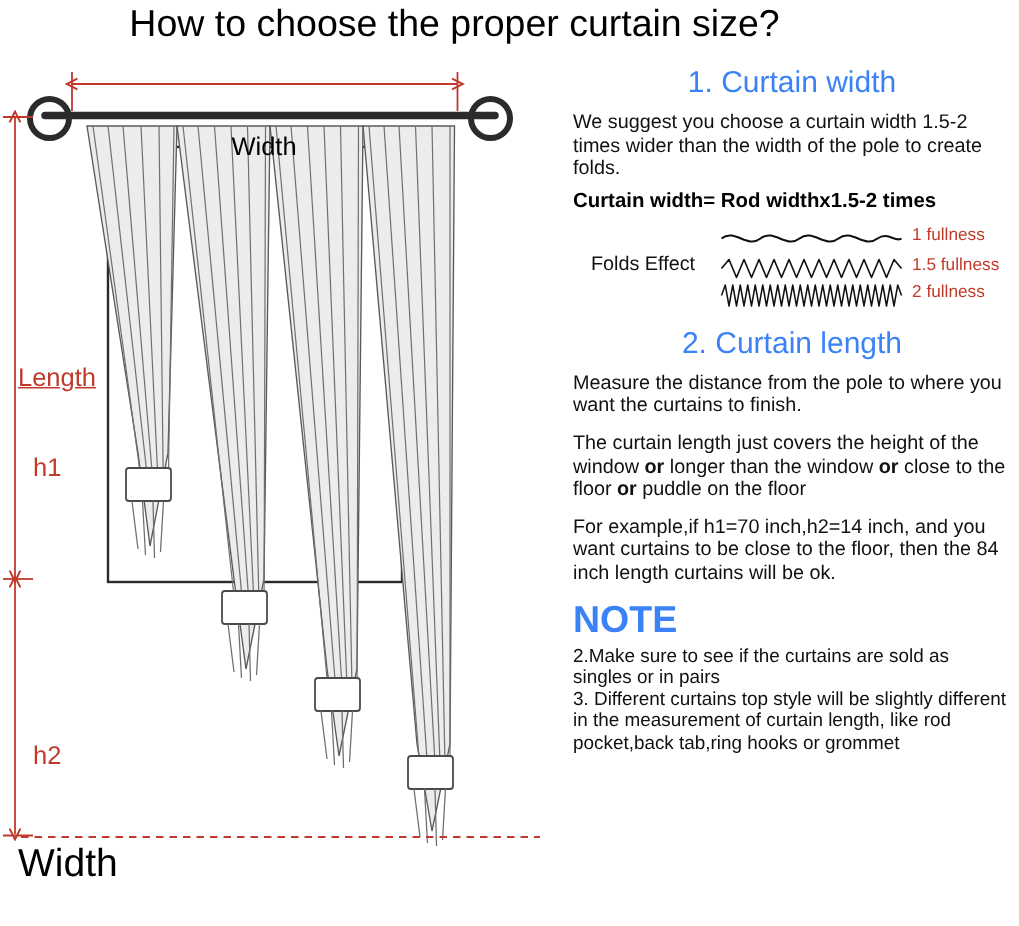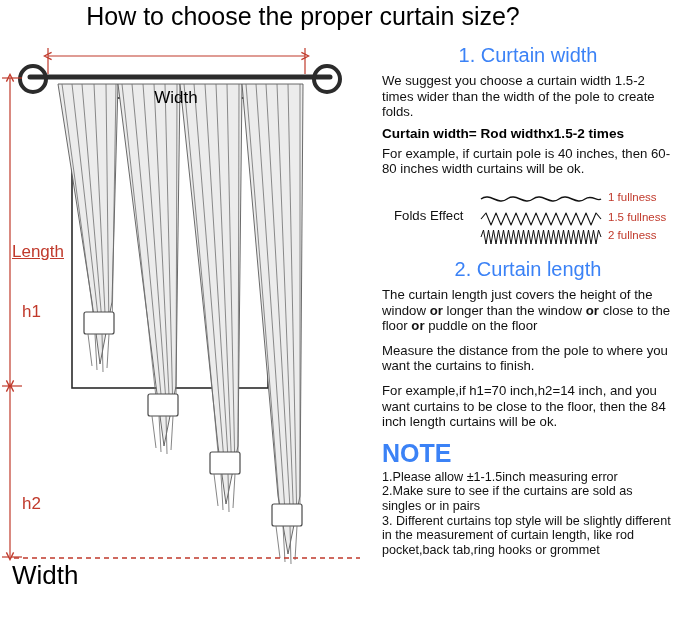--- a/index.html
+++ b/index.html
@@ -244,21 +244,20 @@
     <div class="dlabel red" id="lbl-h1">h1</div>
     <div class="dlabel red" id="lbl-h2">h2</div>
     <div class="dlabel" id="lbl-floor">Width</div>
   </div>
 
   <div id="right">
 
     <h2 class="sec">1. Curtain width</h2>
     <p class="body tight">We suggest you choose a curtain width 1.5-2 times wider than the width of the pole to create folds.</p>
     <p class="formula">Curtain width= Rod widthx1.5-2 times</p>
-    <p class="body">For example, if curtain pole is 40 inches, then 60-80 inches width curtains will be ok.</p>
 
     <div id="folds">
       <div id="folds-label">Folds Effect</div>
 
       <svg class="fold-row" style="top:4px" viewBox="0 0 122 18">
         <path d="M1,9 C10,2 18,16 27,9 C36,2 44,16 53,9 C62,2 70,16 79,9 C88,2 96,16 105,9 C112,4 117,12 121,9" fill="none" stroke="#111" stroke-width="1.4"></path>
       </svg>
       <div class="fold-cap" style="top:5px">1 fullness</div>
 
       <svg class="fold-row" style="top:24px" viewBox="0 0 122 18">
@@ -266,29 +265,28 @@
       </svg>
       <div class="fold-cap" style="top:25px">1.5 fullness</div>
 
       <svg class="fold-row" style="top:42px" viewBox="0 0 122 18">
         <path d="M1,9 L3.5,2 L6,16 L8.5,2 L11,16 L13.5,2 L16,16 L18.5,2 L21,16 L23.5,2 L26,16 L28.5,2 L31,16 L33.5,2 L36,16 L38.5,2 L41,16 L43.5,2 L46,16 L48.5,2 L51,16 L53.5,2 L56,16 L58.5,2 L61,16 L63.5,2 L66,16 L68.5,2 L71,16 L73.5,2 L76,16 L78.5,2 L81,16 L83.5,2 L86,16 L88.5,2 L91,16 L93.5,2 L96,16 L98.5,2 L101,16 L103.5,2 L106,16 L108.5,2 L111,16 L113.5,2 L116,16 L118.5,2 L121,9" fill="none" stroke="#111" stroke-width="1" stroke-linejoin="round"></path>
       </svg>
       <div class="fold-cap" style="top:43px">2 fullness</div>
     </div>
 
     <h2 class="sec">2. Curtain length</h2>
+    <p class="body">Measure the distance from the pole to where you want the curtains to finish.</p>
+
     <p class="body">
       <span>The curtain length just covers the height of the window </span><span class="b">or</span><span> longer than the window </span><span class="b">or</span><span> close to the floor </span><span class="b">or</span><span> puddle on the floor</span>
     </p>
 
-    <p class="body">Measure the distance from the pole to where you want the curtains to finish.</p>
-
     <p class="body">For example,if h1=70 inch,h2=14 inch, and you want curtains to be close to the floor, then the 84 inch length curtains will be ok.</p>
 
     <h2 class="note">NOTE</h2>
     <div id="notelist">
-      <div>1.Please allow ±1-1.5inch measuring error</div>
       <div>2.Make sure to see if the curtains are sold as singles or in pairs</div>
       <div>3. Different curtains top style will be slightly different in the measurement of curtain length, like rod pocket,back tab,ring hooks or grommet</div>
     </div>
   </div>
 
 </div>
 
 </body></html>

